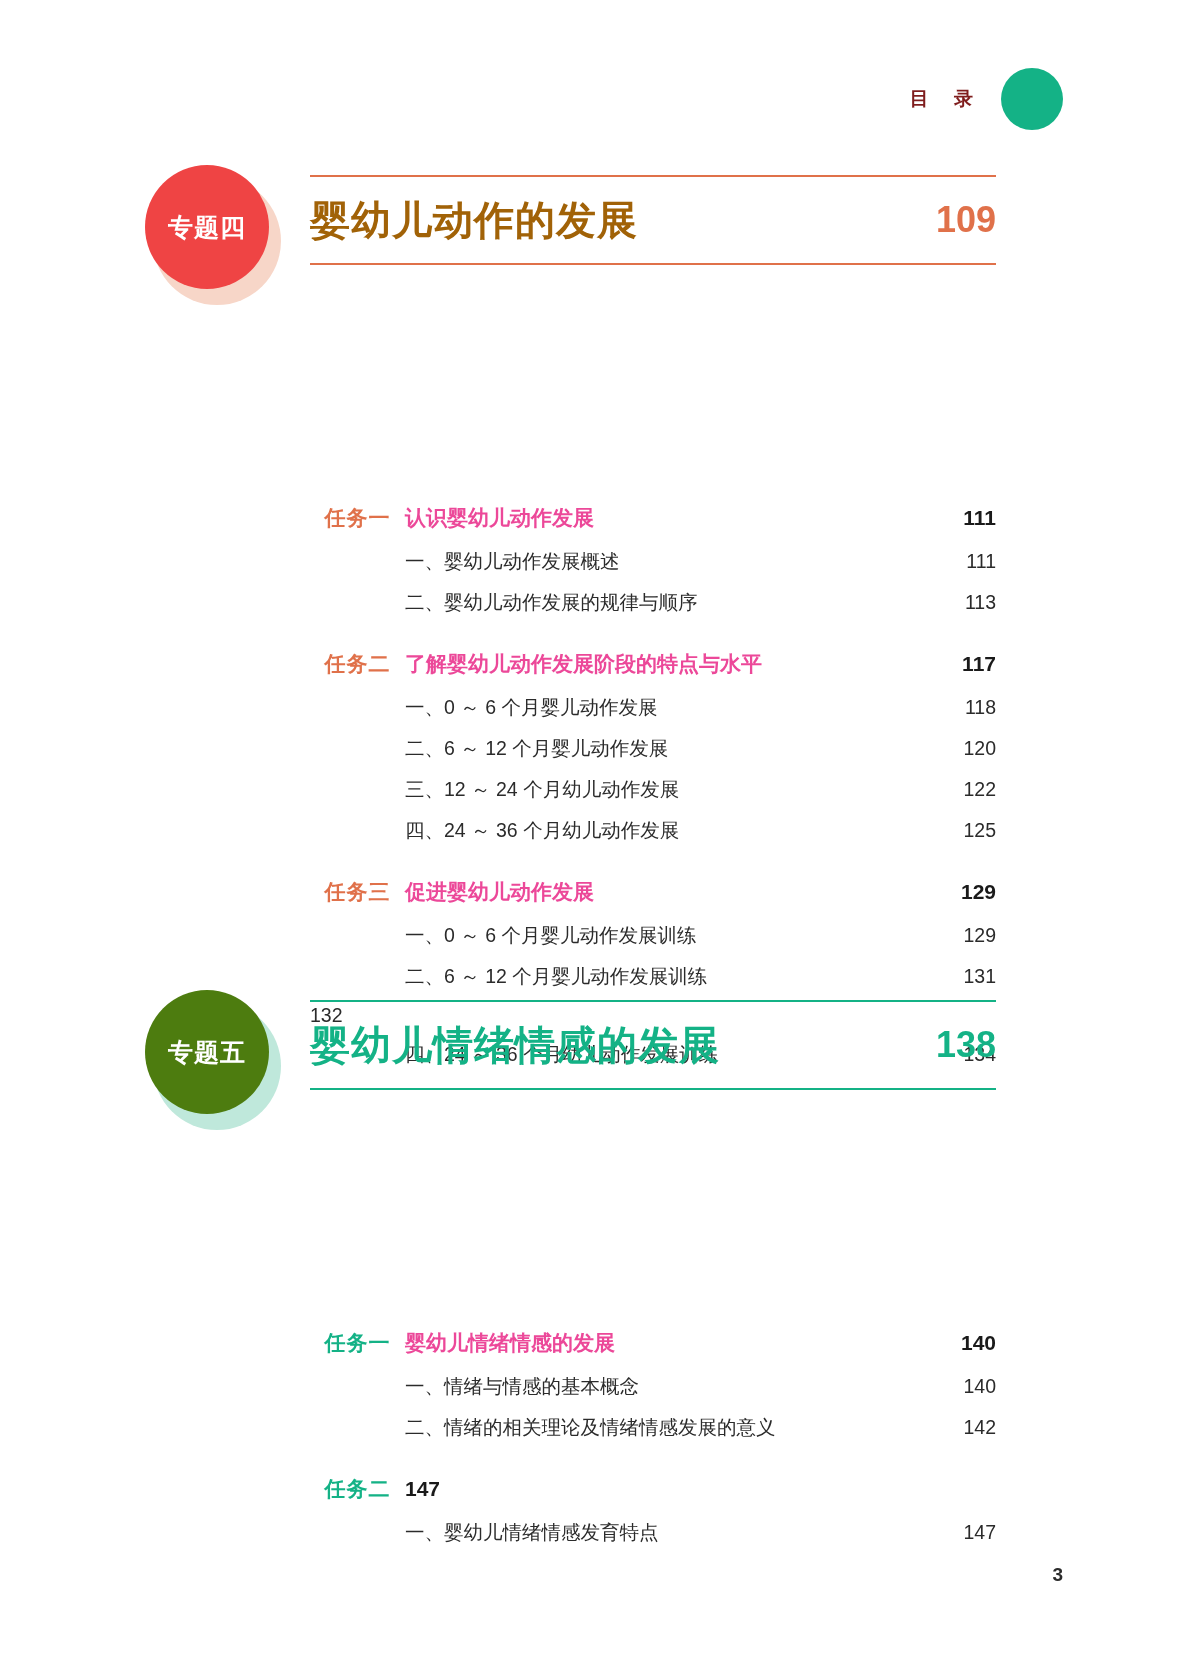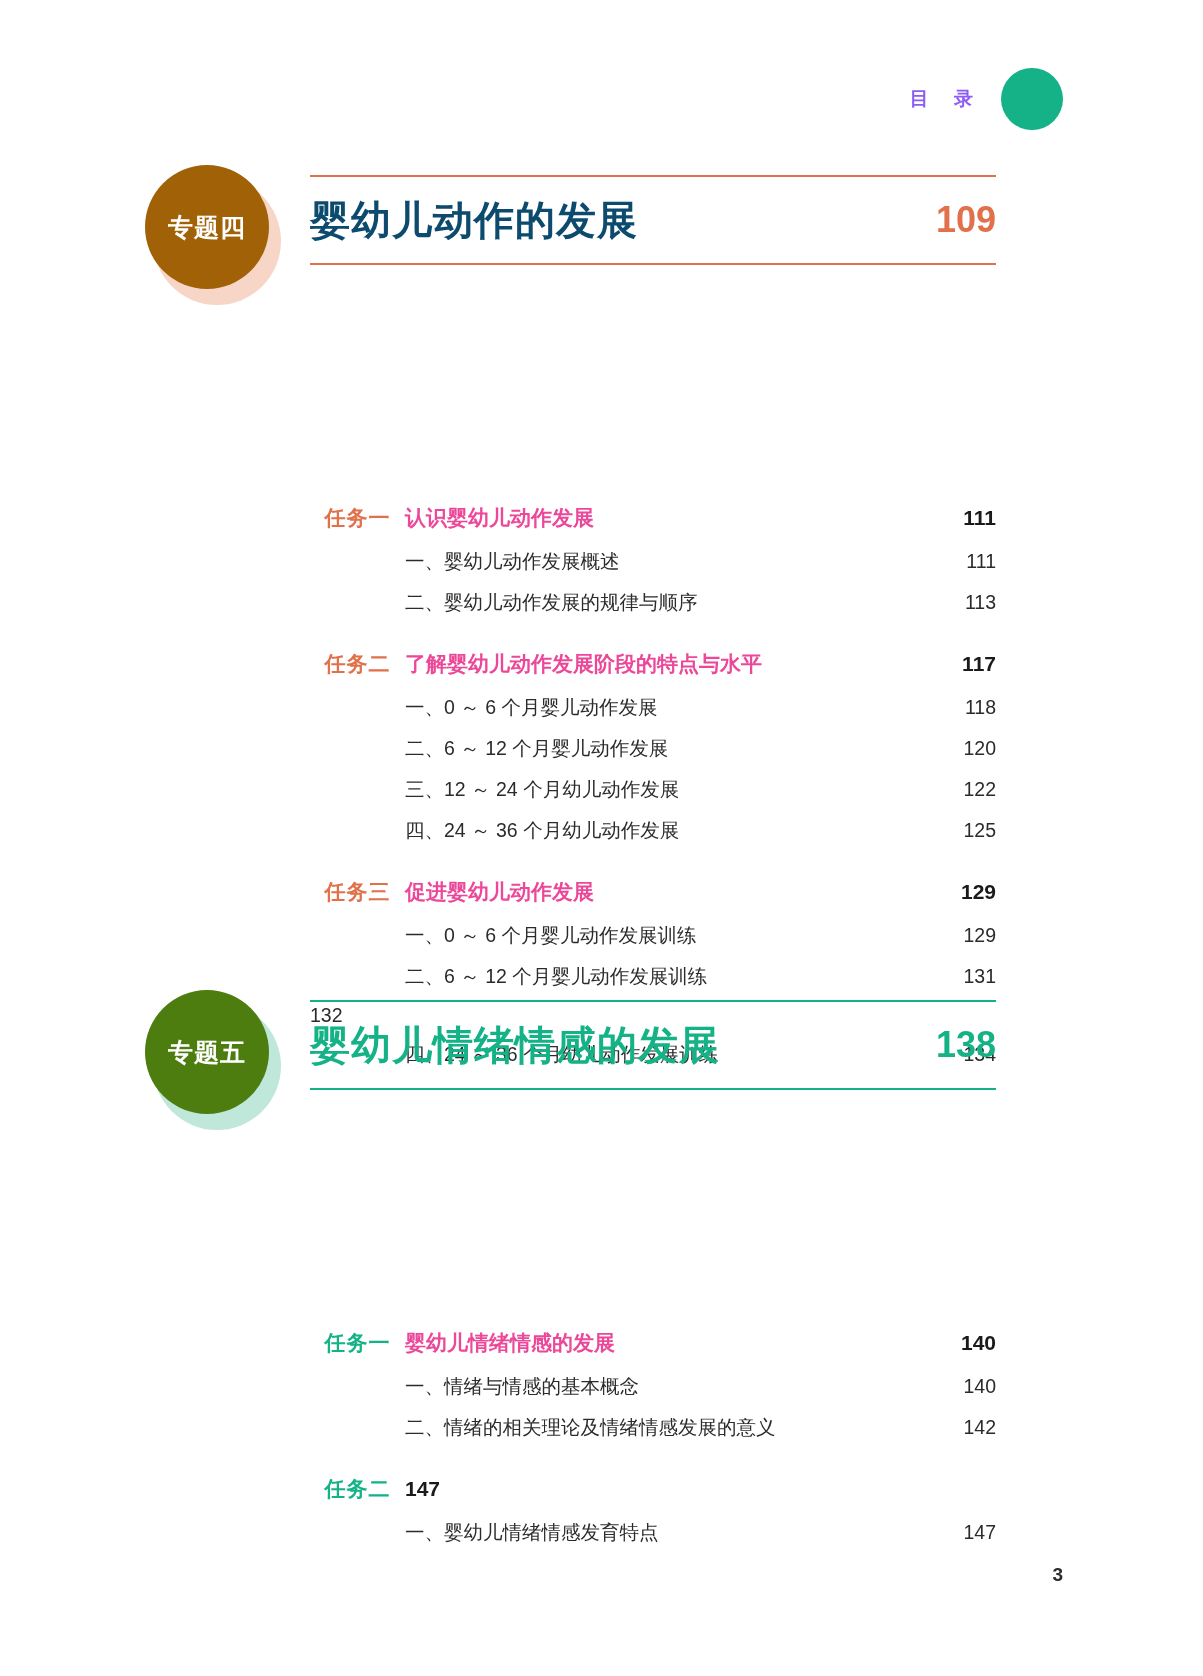--- a/index.html
+++ b/index.html
@@ -160,32 +160,32 @@
     bottom: 90px;
     font-size: 19px;
     font-weight: bold;
     color: #2b2b2b;
   }
 </style>
 </head>
 <body>
 
 <div class="page-header">
-  <div class="header-label" style="color: #8b5cf6;">目 录</div>
+  <div class="header-label" style="color: #7f1d1d;">目 录</div>
   <div class="header-dot" style="background: rgb(20, 178, 134);"></div>
 </div>
 
 <div class="section" id="section-0" style="top:165px;">
   <div class="section-head">
     <div class="badge-wrap">
       <div class="badge-shadow" id="s0-shadow" style="background: rgb(247, 214, 200);"></div>
-      <div class="badge-main" id="s0-badge" style="background: #a16207;">专题四</div>
+      <div class="badge-main" id="s0-badge" style="background: #ef4444;">专题四</div>
     </div>
     <div class="section-title-wrap" id="s0-rule" style="border-color: rgb(224, 113, 74);">
-      <div class="section-title" id="s0-title" style="color: #0c4a6e;">婴幼儿动作的发展</div>
+      <div class="section-title" id="s0-title" style="color: #a16207;">婴幼儿动作的发展</div>
       <div class="section-page" id="s0-page" style="color: rgb(224, 113, 74);">109</div>
     </div>
   </div>
   <div class="tasks" style="top:330px; position:absolute;">
 
     <div class="task">
       <div class="task-row">
         <div class="task-label" style="color:#e0714a;">任务一</div>
         <div class="task-name">认识婴幼儿动作发展</div>
         <div class="task-page">111</div>

